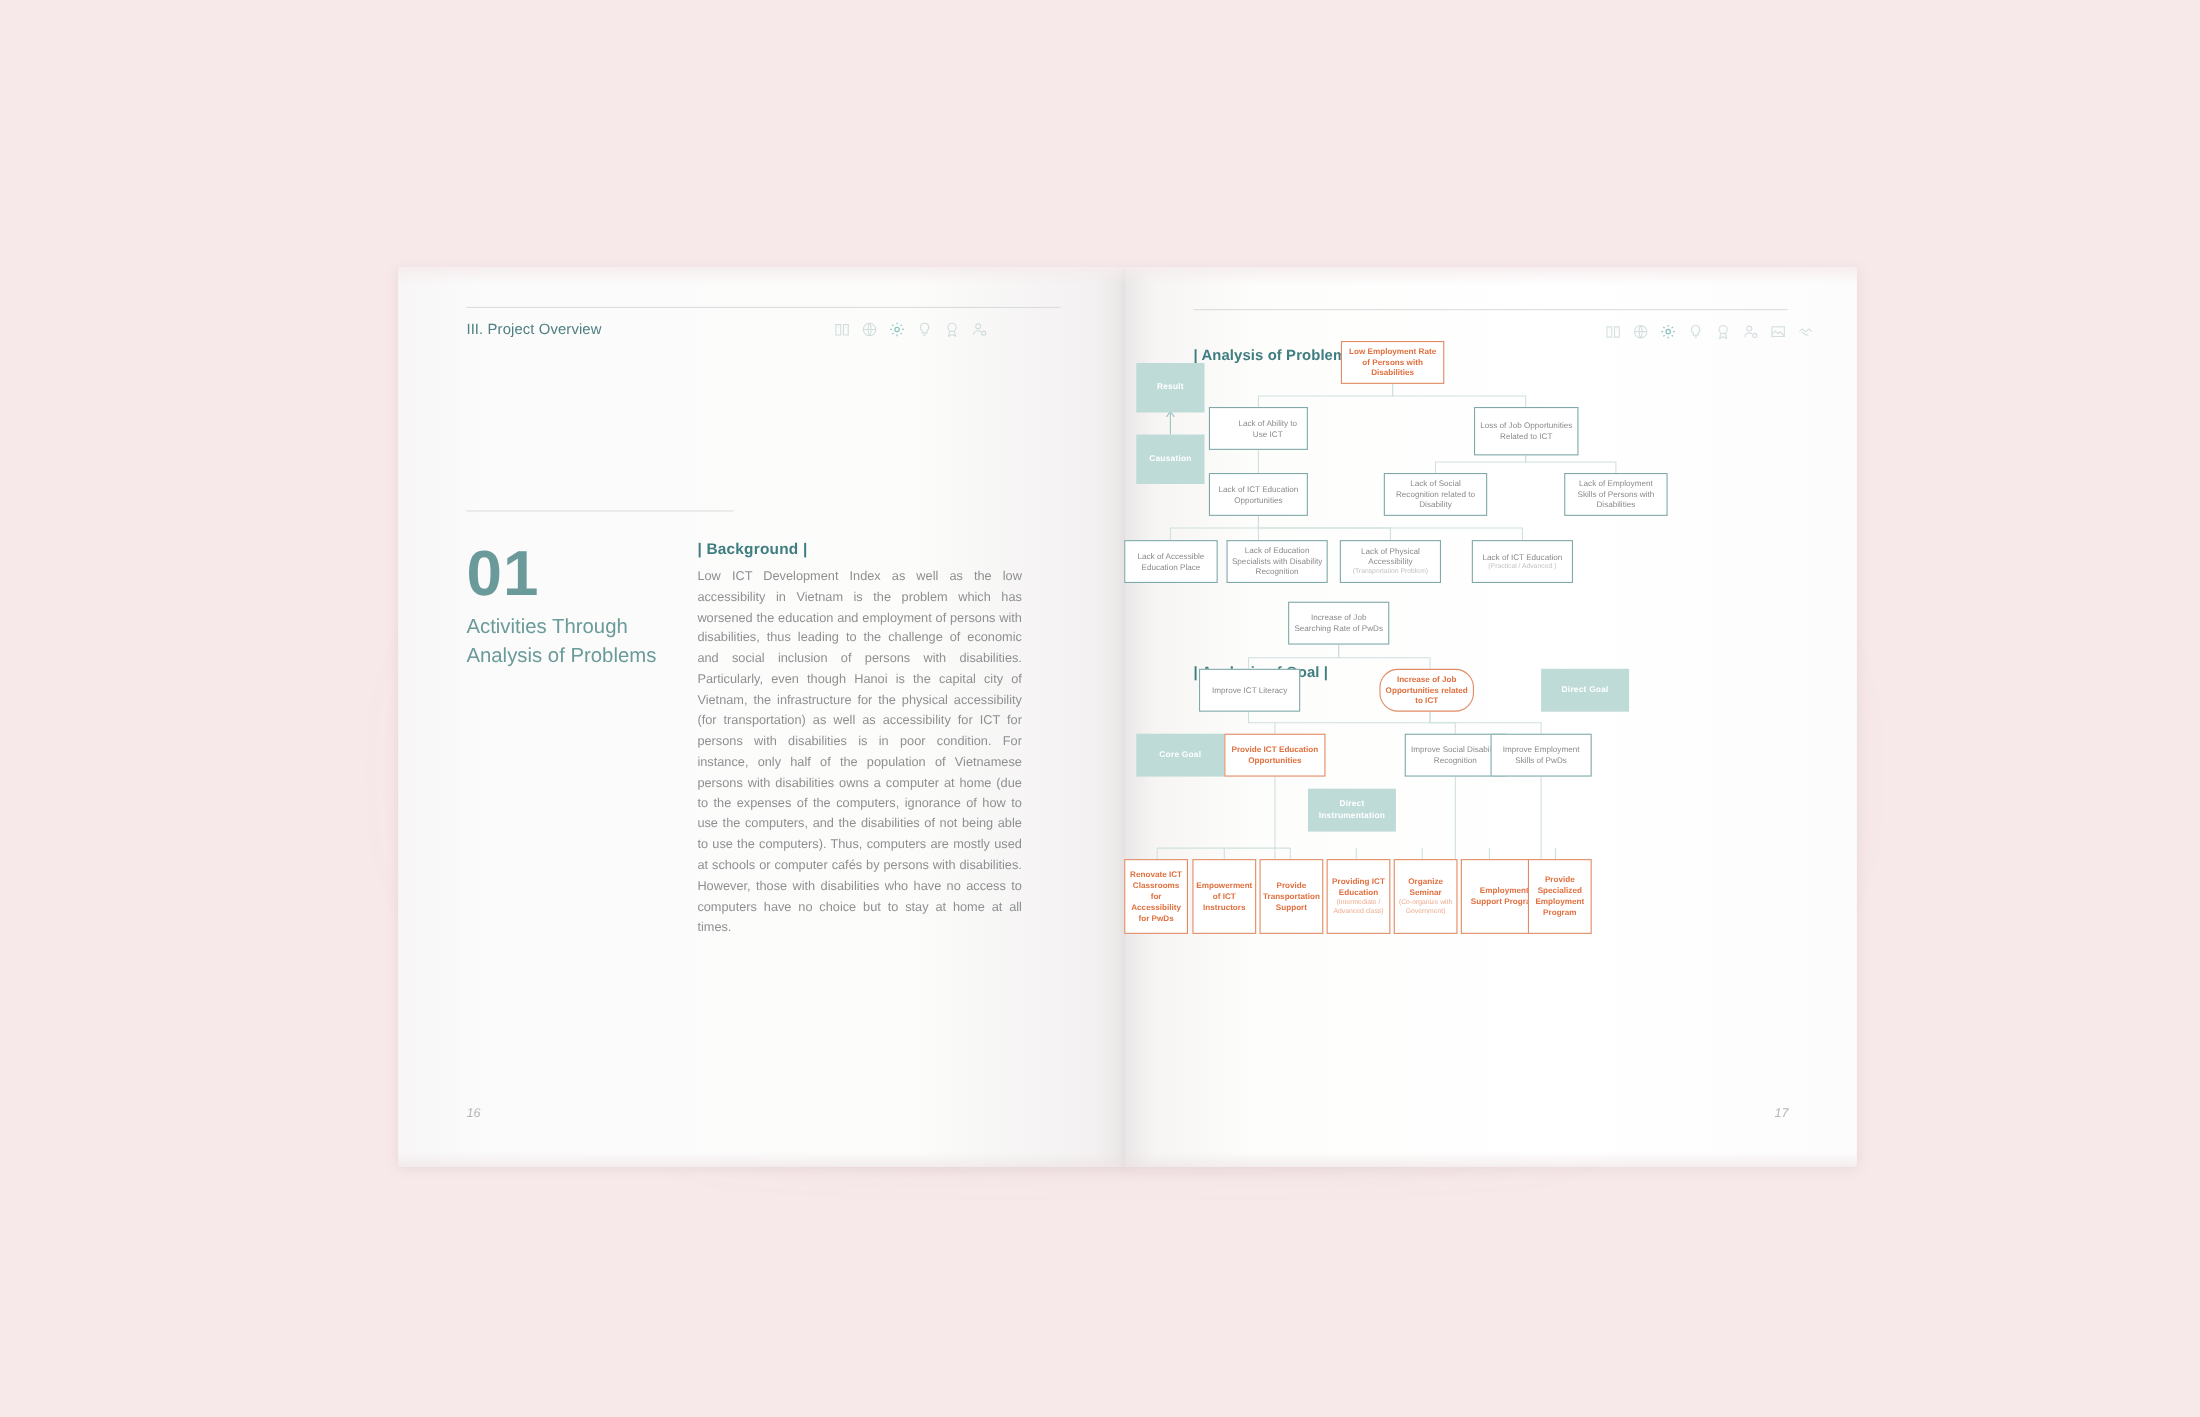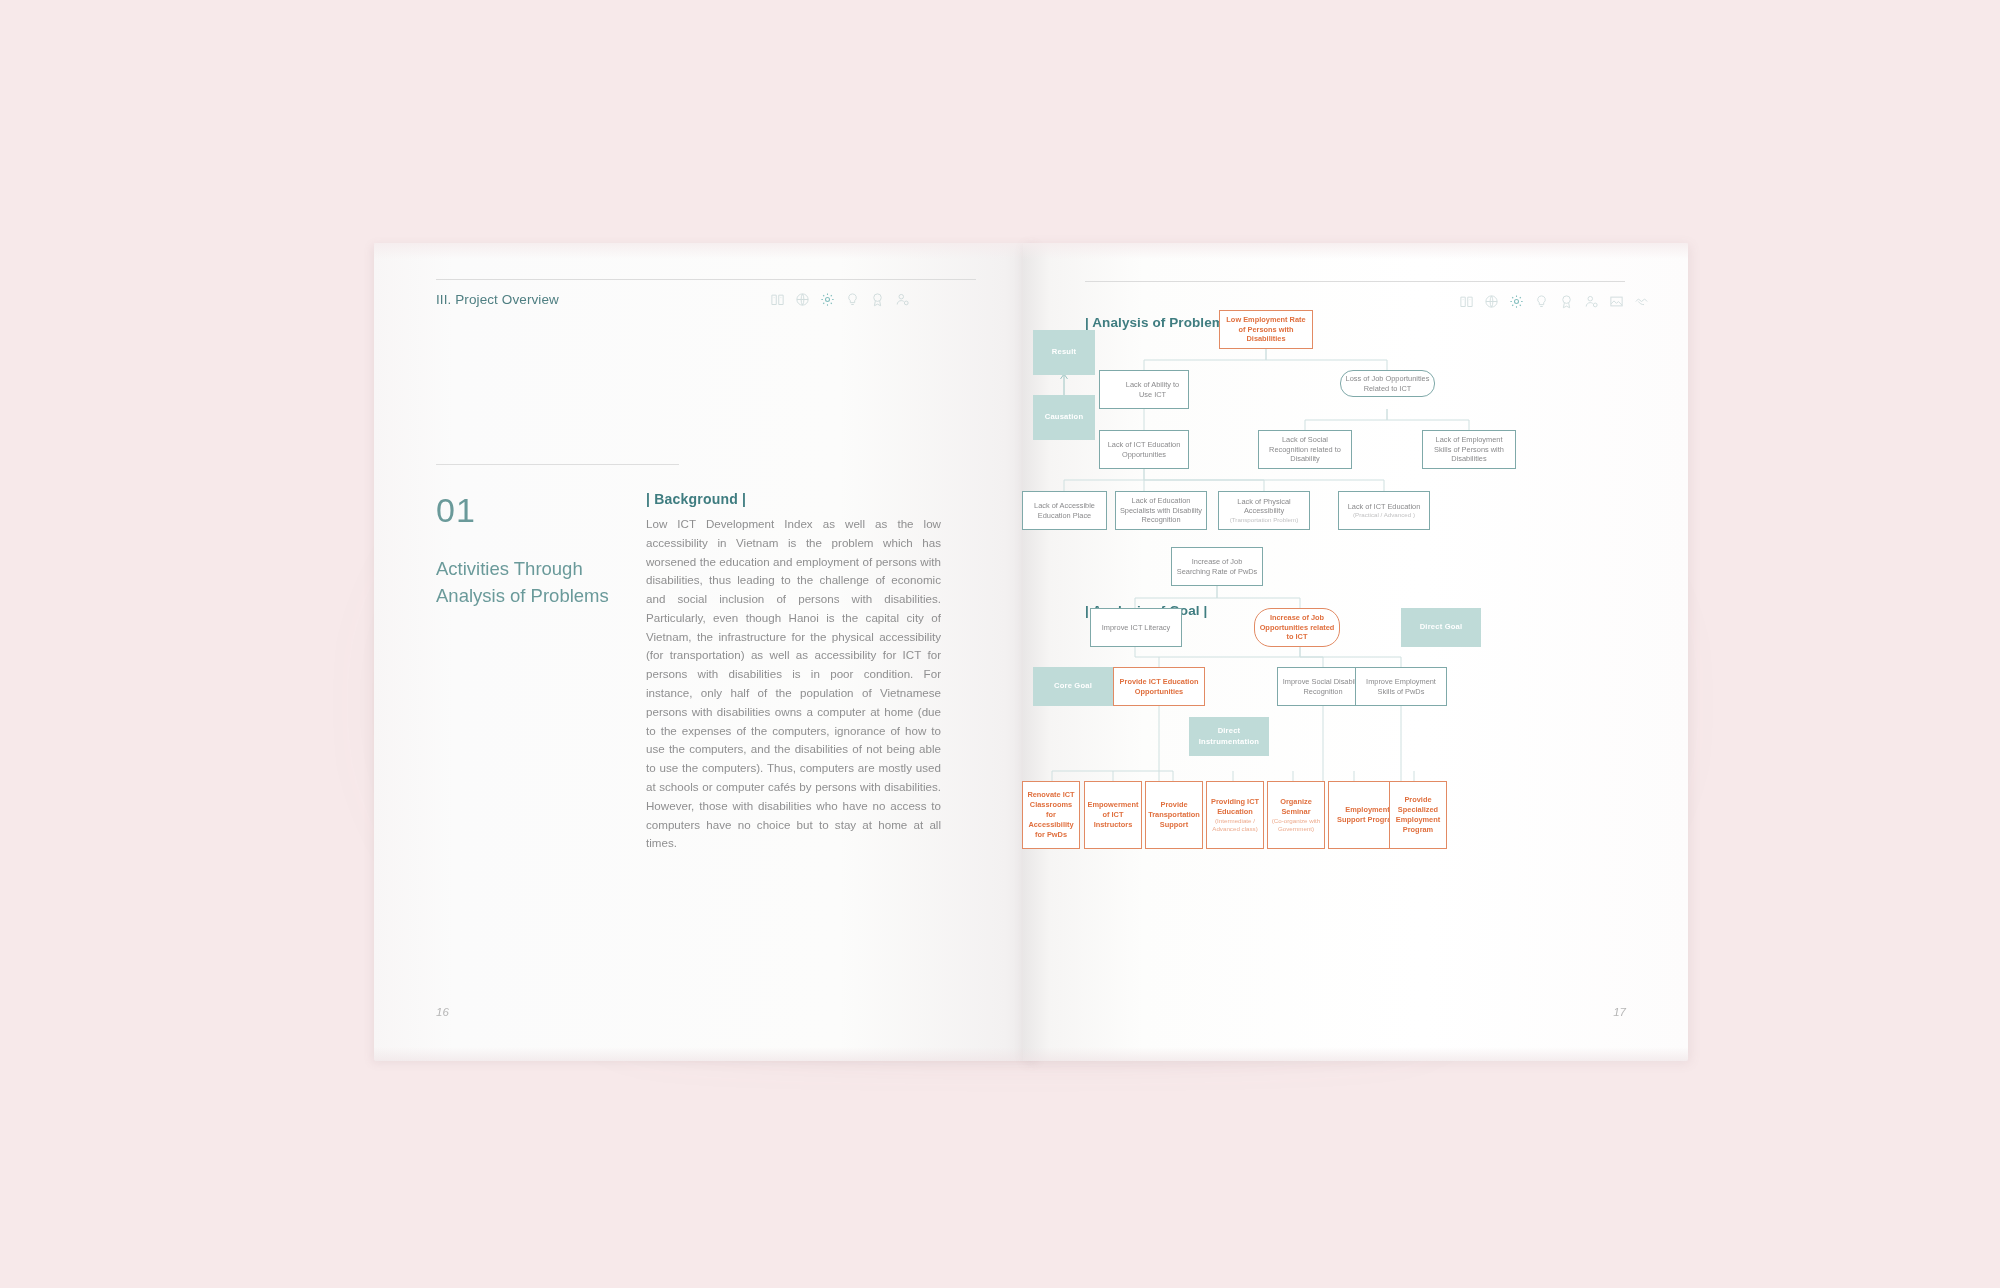--- a/index.html
+++ b/index.html
@@ -22,21 +22,21 @@
     width:1366px; height:812px;
     background:radial-gradient(ellipse at 50% 55%, rgba(120,90,95,.13) 0%, rgba(120,90,95,.05) 55%, rgba(120,90,95,0) 72%);
     filter:blur(14px);
   }
 
   .page{
     position:absolute; top:0; height:818px; width:665px;
     background:#fbfafa;
   }
   .page.left{
-    left:16px;
+    left:4px;
     background:linear-gradient(to right,#f8f6f6 0%, #fbfbfb 12%, #fcfcfb 70%, #f3f1f1 95%, #e8e5e5 100%);
     border-radius:2px 0 0 2px;
     box-shadow:-2px 2px 10px rgba(130,100,105,.10);
   }
   .page.right{
     left:665px;
     background:linear-gradient(to right,#e9e7e7 0%, #f6f5f4 4%, #fdfdfc 18%, #ffffff 60%, #fdfcfc 100%);
     border-radius:0 2px 2px 0;
     box-shadow:2px 2px 12px rgba(130,100,105,.10);
   }
@@ -62,21 +62,21 @@
   .ico{width:15px;height:15px;opacity:.32;}
   .ico svg{display:block;width:15px;height:15px;}
   .ico.active{opacity:.95;}
 
   
   .sec-rule{
     position:absolute;left:62px;top:221px;width:243px;height:1px;background:#dedede;
   }
   .bignum{
     position:absolute;left:62px;top:250px;
-    font-size:34px;font-weight:400;color:#6a9a9a;letter-spacing:1px;line-height:1;
+    font-size:58px;font-weight:700;color:#6a9a9a;letter-spacing:1px;line-height:1;
   }
   .chaptitle{
     position:absolute;left:62px;top:312px;width:210px;
     font-size:18.5px;line-height:1.47;color:#6a9a9a;font-weight:400;
   }
   .bg-head{
     position:absolute;left:272px;top:248px;
     font-size:14px;font-weight:700;color:#3f7d80;letter-spacing:.2px;
   }
   .bg-body{
@@ -292,21 +292,21 @@
       </svg>
 
       <div class="sectitle" style="left:62px;top:72px;">| Analysis of Problems |</div>
 
       <div class="chip" style="left:10px;top:87px;width:62px;height:45px;">Result</div>
       <div class="chip" style="left:10px;top:152px;width:62px;height:45px;">Causation</div>
 
       <div class="node orange" style="left:196px;top:67px;width:94px;height:39px;">Low Employment Rate of Persons with Disabilities</div>
 
       <div class="node" style="left:76px;top:127px;width:90px;height:39px;padding-left:20px;">Lack of Ability to Use ICT</div>
-      <div class="node" style="left:317px;top:127px;width:95px;height:27px;border-radius:13px;">Loss of Job Opportunities Related to ICT</div>
+      <div class="node" style="left:317px;top:127px;width:95px;height:44px;">Loss of Job Opportunities Related to ICT</div>
 
       <div class="node" style="left:76px;top:187px;width:90px;height:39px;">Lack of ICT Education Opportunities</div>
       <div class="node" style="left:235px;top:187px;width:94px;height:39px;">Lack of Social Recognition related to Disability</div>
       <div class="node" style="left:399px;top:187px;width:94px;height:39px;">Lack of Employment Skills of Persons with Disabilities</div>
 
       <div class="node" style="left:-1px;top:248px;width:85px;height:39px;">Lack of Accessible Education Place</div>
       <div class="node" style="left:92px;top:248px;width:92px;height:39px;">Lack of Education Specialists with Disability Recognition</div>
       <div class="node" style="left:195px;top:248px;width:92px;height:39px;">
         <span><span>Lack of Physical Accessibility</span><span class="sub">(Transportation Problem)</span></span>
       </div>

